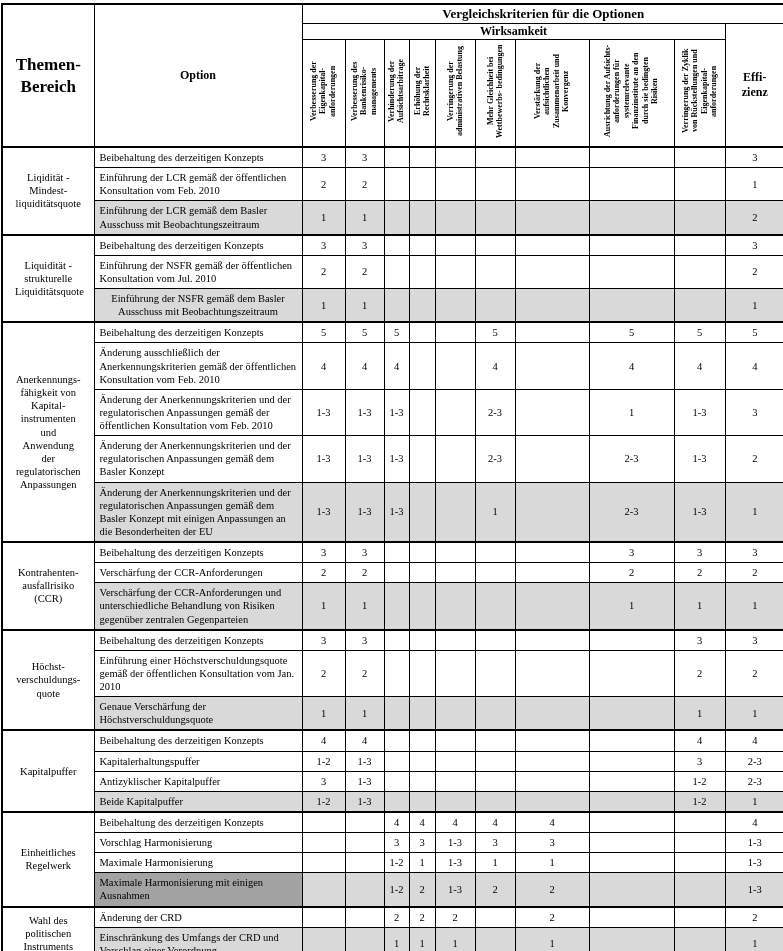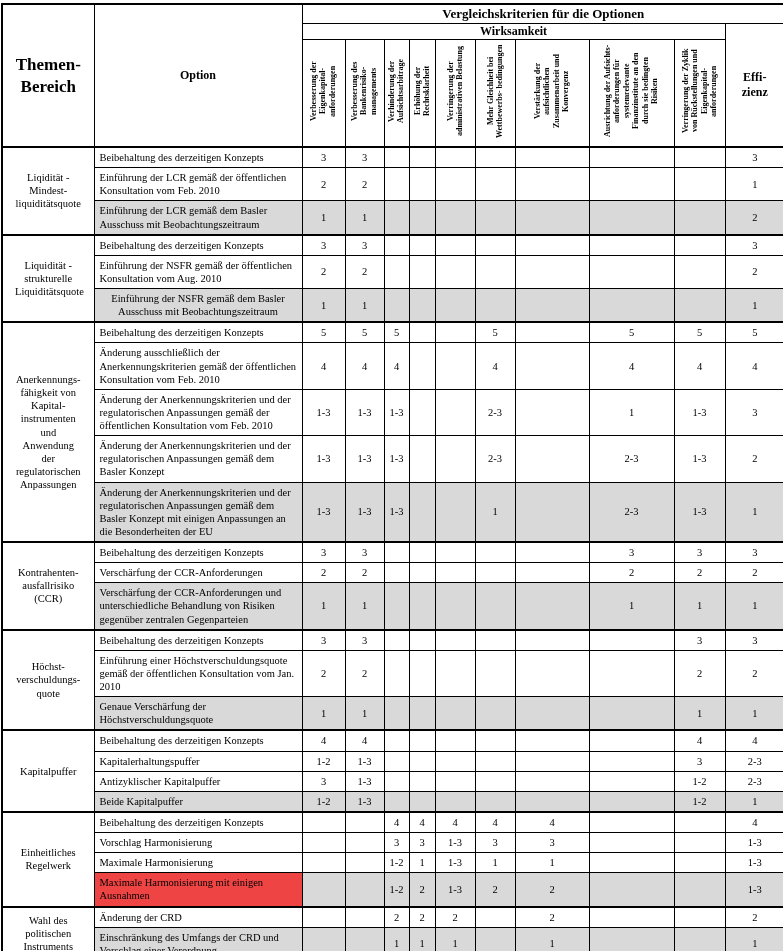--- a/index.html
+++ b/index.html
@@ -135,21 +135,21 @@
           <td class="val-cell"></td>
           <td class="val-cell"></td>
           <td class="val-cell"></td>
           <td class="val-cell"></td>
           <td class="val-cell"></td>
           <td class="val-cell"></td>
           <td class="val-cell"></td>
           <td class="val-cell">3</td>
         </tr>
         <tr>
-          <td class="option-cell">Einführung der NSFR gemäß der öffentlichen Konsultation vom Aug. 2010</td>
+          <td class="option-cell">Einführung der NSFR gemäß der öffentlichen Konsultation vom Jul. 2010</td>
           <td class="val-cell">2</td>
           <td class="val-cell">2</td>
           <td class="val-cell"></td>
           <td class="val-cell"></td>
           <td class="val-cell"></td>
           <td class="val-cell"></td>
           <td class="val-cell"></td>
           <td class="val-cell"></td>
           <td class="val-cell"></td>
           <td class="val-cell">2</td>
@@ -400,21 +400,21 @@
           <td class="val-cell">1-2</td>
           <td class="val-cell">1</td>
           <td class="val-cell">1-3</td>
           <td class="val-cell">1</td>
           <td class="val-cell">1</td>
           <td class="val-cell"></td>
           <td class="val-cell"></td>
           <td class="val-cell">1-3</td>
         </tr>
         <tr>
-          <td class="option-cell" style="background: #ef4444;">Maximale Harmonisierung mit einigen Ausnahmen</td>
+          <td class="option-cell" style="background: #a3a3a3;">Maximale Harmonisierung mit einigen Ausnahmen</td>
           <td class="val-cell" style="background: rgb(217, 217, 217);"></td>
           <td class="val-cell" style="background: rgb(217, 217, 217);"></td>
           <td class="val-cell" style="background: rgb(217, 217, 217);">1-2</td>
           <td class="val-cell" style="background: rgb(217, 217, 217);">2</td>
           <td class="val-cell" style="background: rgb(217, 217, 217);">1-3</td>
           <td class="val-cell" style="background: rgb(217, 217, 217);">2</td>
           <td class="val-cell" style="background: rgb(217, 217, 217);">2</td>
           <td class="val-cell" style="background: rgb(217, 217, 217);"></td>
           <td class="val-cell" style="background: rgb(217, 217, 217);"></td>
           <td class="val-cell" style="background: rgb(217, 217, 217);">1-3</td>

